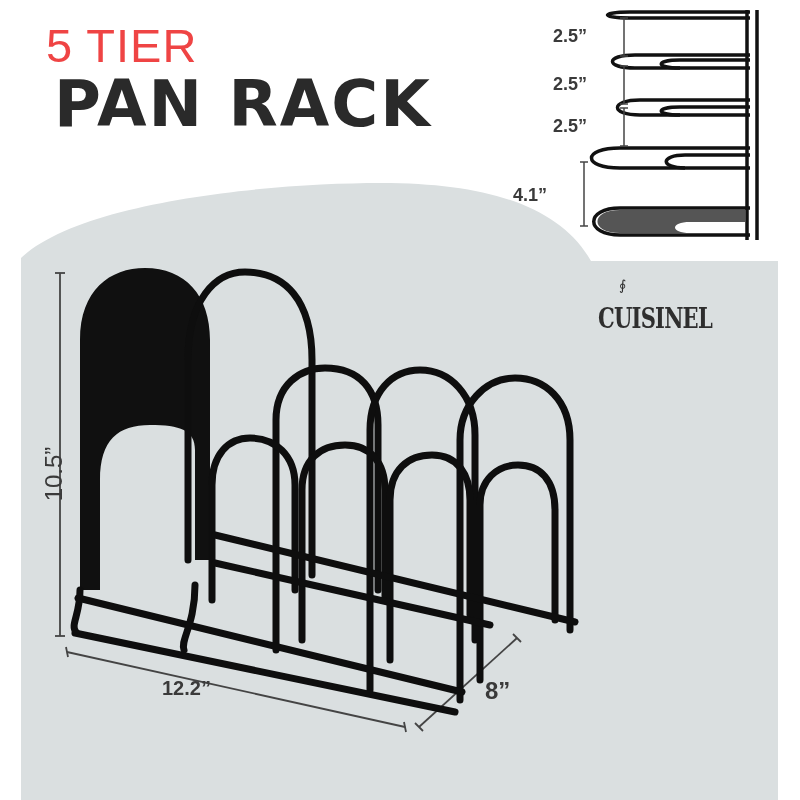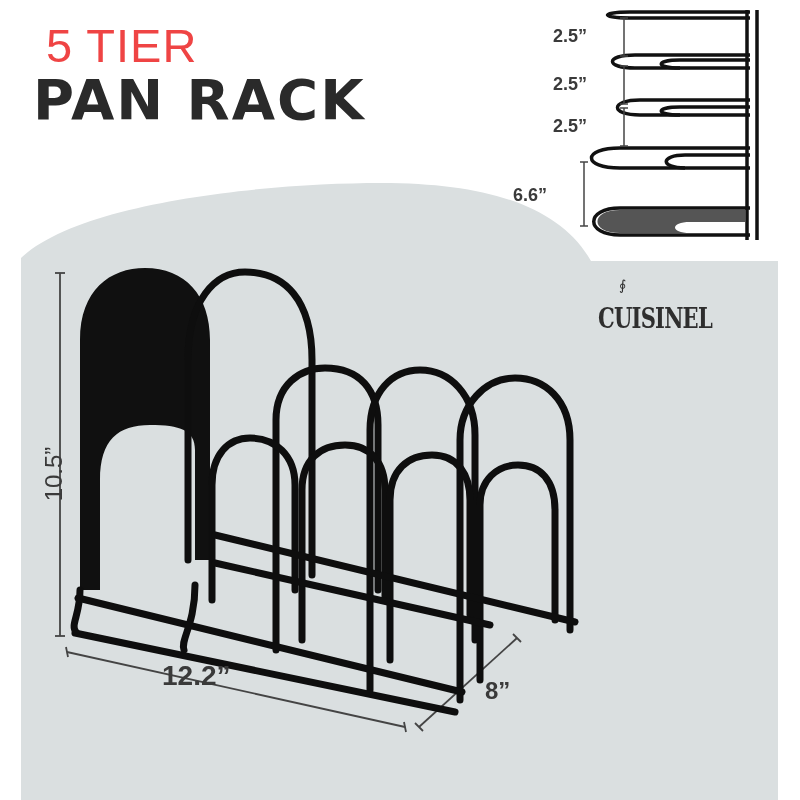--- a/index.html
+++ b/index.html
@@ -1,20 +1,20 @@
 <!DOCTYPE html>
 <html><head>
 <meta charset="utf-8">
 <style>
   html, body { margin: 0; padding: 0; }
   body { width: 800px; height: 800px; background: #ffffff; position: relative; overflow: hidden; font-family: "Liberation Sans", sans-serif; }
   .panel { position: absolute; left: 21px; top: 183px; width: 757px; height: 617px; }
   .panel svg { position: absolute; left: 0; top: 0; }
   .title-line1 { position: absolute; left: 46px; top: 22px; font-size: 47px; font-weight: 300; color: #ef4444; letter-spacing: 1px; line-height: 1; }
-  .title-line2 { position: absolute; left: 33px; top: 72px; font-size: 56px; font-weight: 900; color: #2a2a2a; letter-spacing: 2px; line-height: 1; font-family: "DejaVu Sans", sans-serif; }
+  .title-line2 { position: absolute; left: 54px; top: 72px; font-size: 64px; font-weight: 900; color: #2a2a2a; letter-spacing: 2px; line-height: 1; font-family: "DejaVu Sans", sans-serif; }
   .dim { position: absolute; color: #3a3a3a; font-weight: 700; font-size: 22px; line-height: 1; }
   .dim-small { font-size: 18px; }
   .brand { position: absolute; left: 598px; top: 303px; font-family: "DejaVu Serif", serif; font-size: 27px; font-weight: bold; color: #2e2e2e; letter-spacing: -1px; transform: scaleX(0.78); transform-origin: left; }
   .brand-swirl { position: absolute; left: 619px; top: 277px; font-size: 14px; color: #2e2e2e; }
   .vlabel { position: absolute; left: 14px; top: 460px; transform: rotate(-90deg); transform-origin: center; font-size: 24px; color: #3a3a3a; font-weight: 300; width: 80px; text-align: center; }
 </style>
 </head>
 <body>
 
 <div class="panel">
@@ -58,21 +58,21 @@
       <line x1="60" y1="108" x2="68" y2="108"></line>
       <line x1="60" y1="146" x2="68" y2="146"></line>
     <line x1="24" y1="162" x2="24" y2="226"></line>
       <line x1="20" y1="162" x2="28" y2="162"></line>
       <line x1="20" y1="226" x2="28" y2="226"></line>
   </g>
 </svg>
 <div class="dim dim-small" style="left:553px;top:27px">2.5”</div>
 <div class="dim dim-small" style="left:553px;top:75px">2.5”</div>
 <div class="dim dim-small" style="left:553px;top:117px">2.5”</div>
-<div class="dim dim-small" style="left:513px;top:186px">6.6”</div>
+<div class="dim dim-small" style="left:513px;top:186px">4.1”</div>
 
 <div class="brand-swirl">∮</div>
 <div class="brand">CUISINEL</div>
 
 <svg style="position:absolute;left:0;top:0" width="800" height="800" viewBox="0 0 800 800">
 
   <g stroke="#444" stroke-width="1.8">
     <line x1="60" y1="273" x2="60" y2="636"></line>
     <line x1="55" y1="273" x2="65" y2="273"></line>
     <line x1="55" y1="636" x2="65" y2="636"></line>
@@ -107,14 +107,14 @@
     <line x1="215" y1="535" x2="575" y2="622"></line>
     <line x1="215" y1="563" x2="490" y2="625"></line>
     <line x1="75" y1="633" x2="455" y2="712"></line>
 
     <path d="M80,590 C80,615 70,625 76,632"></path>
     <path d="M195,585 C195,625 180,640 184,650"></path>
   </g>
 </svg>
 
 <div class="vlabel">10.5”</div>
-<div class="dim" style="left:162px;top:662px;font-size:28px">12.2”</div>
+<div class="dim" style="left:162px;top:678px;font-size:20px">12.2”</div>
 <div class="dim" style="left:485px;top:679px;font-size:24px">8”</div>
 
 </body></html>

